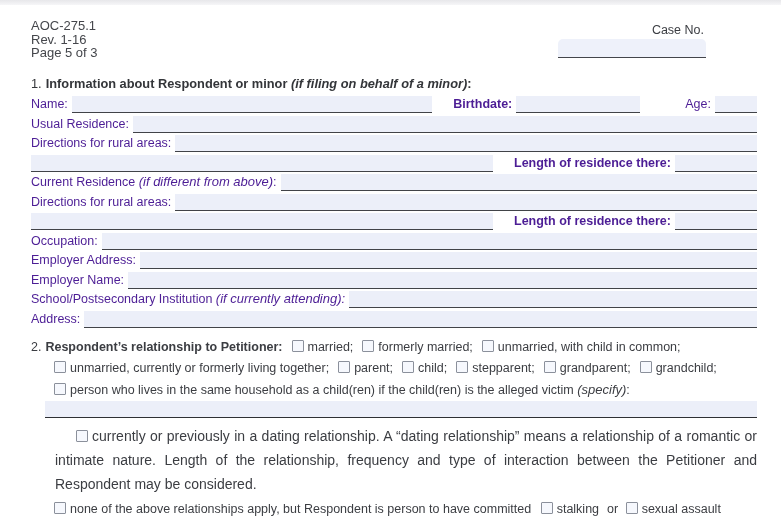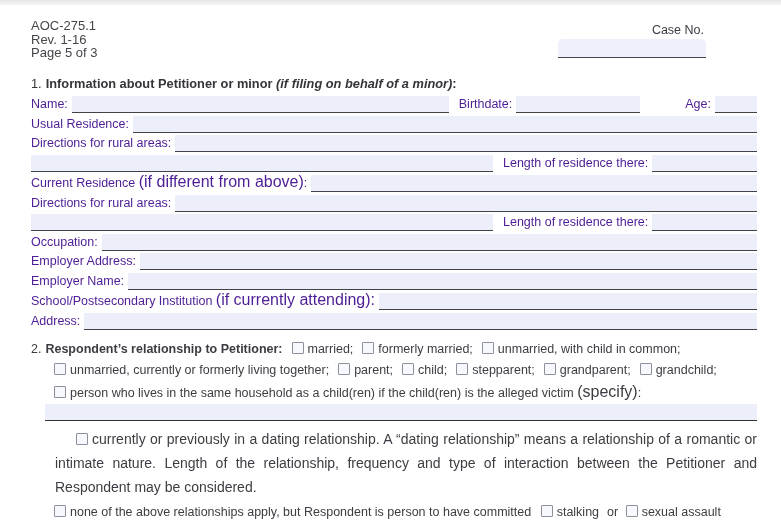--- a/index.html
+++ b/index.html
@@ -20,33 +20,33 @@
   .form-id{font-size:13px;line-height:13.5px;color:#44464b;}
   .case-no{position:absolute;left:527px;top:16px;display:flex;align-items:flex-end;flex-direction:column;}
   .case-no .lbl{font-size:12.5px;color:#3b3d42;padding-right:2px;line-height:18px;}
   .case-no .fld{width:148px;height:18px;background:#eef1fa;border-bottom:1.5px solid #43454a;border-radius:5px 5px 0 0;}
 
   
   .sec-head{font-size:12.8px;margin-top:9px;color:#333539;}
   .sec-num{font-weight:normal;padding-right:4px;}
   .b{font-weight:bold;}
   .bi{font-weight:bold;font-style:italic;}
-  .i{font-size:16px;}
+  .i{font-style:italic;font-size:13px;}
 
   
   .rows{margin-top:5px;}
   .frow{display:flex;align-items:flex-end;margin-bottom:2.5px;}
   .frow .lbl{font-size:12.5px;line-height:15px;white-space:nowrap;padding-right:4px;padding-bottom:1px;color:#4c1d95;}
   .blank{height:16px;background:#eceff9;border-bottom:1.5px solid #414348;}
   .grow{flex:1 1 auto;}
   .w-bdate{width:124px;flex:none;}
   .w-age{width:42px;flex:none;}
   .w-cont{width:462px;flex:none;}
   .gap45{margin-left:45px;}
-  .gap10{margin-left:10px;}
+  .gap10{margin-left:21px;font-weight:bold;}
 
   
   .s2{margin-top:12px;}
   .s2 .line{font-size:12.5px;line-height:15px;margin-top:6px;white-space:nowrap;color:#3b3d42;}
   .indent{padding-left:23px;}
   .cb{display:inline-block;width:10px;height:10px;border:1.5px solid #8b909b;background:#f6f8fd;border-radius:1px;vertical-align:-1px;margin-right:4px;}
   .opt{margin-left:9px;white-space:nowrap;}
   .opt:first-of-type{margin-left:6px;}
   .s2-blankline{margin-left:14px;margin-top:3px;height:16px;background:#eceff9;border-bottom:1.5px solid #2e3034;}
   .para{font-size:14px;line-height:24px;margin:6px 0 0 0;padding-left:24px;text-indent:21px;text-align:justify;color:#3b3d42;}
@@ -67,21 +67,21 @@
         <div>Rev. 1-16</div>
         <div>Page 5 of 3</div>
       </div>
       <div class="case-no">
         <span class="lbl">Case No.</span>
         <span class="fld"></span>
       </div>
     </div>
 
     <div class="sec-head">
-      <span class="sec-num">1.</span><span class="b">Information about Petitioner or minor </span><span class="bi">(if filing on behalf of a minor)</span><span class="b">:</span>
+      <span class="sec-num">1.</span><span class="b">Information about Respondent or minor </span><span class="bi">(if filing on behalf of a minor)</span><span class="b">:</span>
     </div>
 
     <div class="rows">
 
       <div class="frow">
         <span class="lbl">Name:</span>
         <span class="blank grow"></span>
         <span class="lbl gap10">Birthdate:</span>
         <span class="blank w-bdate"></span>
         <span class="lbl gap45">Age:</span>

